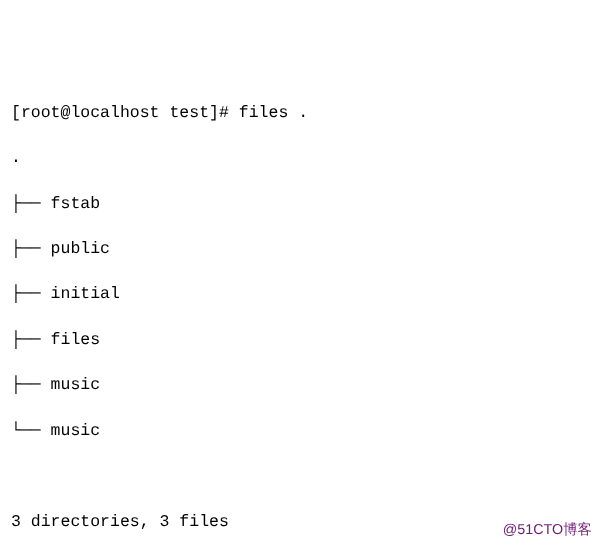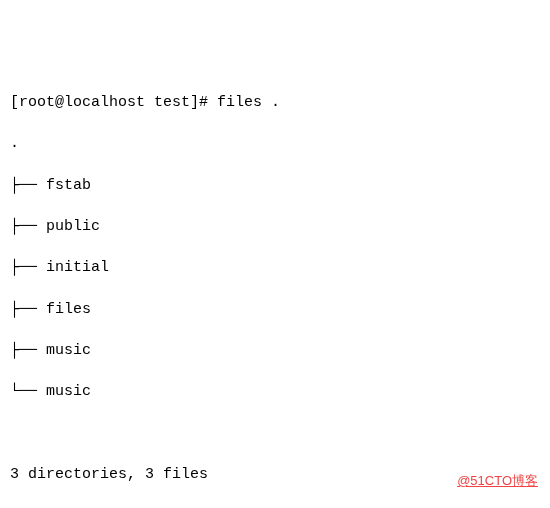--- a/index.html
+++ b/index.html
@@ -19,24 +19,23 @@
       color: #000;
       white-space: pre;
     }
     .prompt-line {
       display: block;
     }
     .watermark {
       position: absolute;
       right: 12px;
       bottom: 18px;
-      color: #ef4444;
+      color: #701a75;
       font-size: 13px;
       font-family: Arial, sans-serif;
-      text-decoration: underline;
     }
   </style>
 </head>
 <body>
 
 
 
 <span class="prompt-line"><span>[root@localhost test]#</span> <span>files .</span></span>
 <span class="prompt-line">.</span>
 <span class="prompt-line">├── fstab</span>

